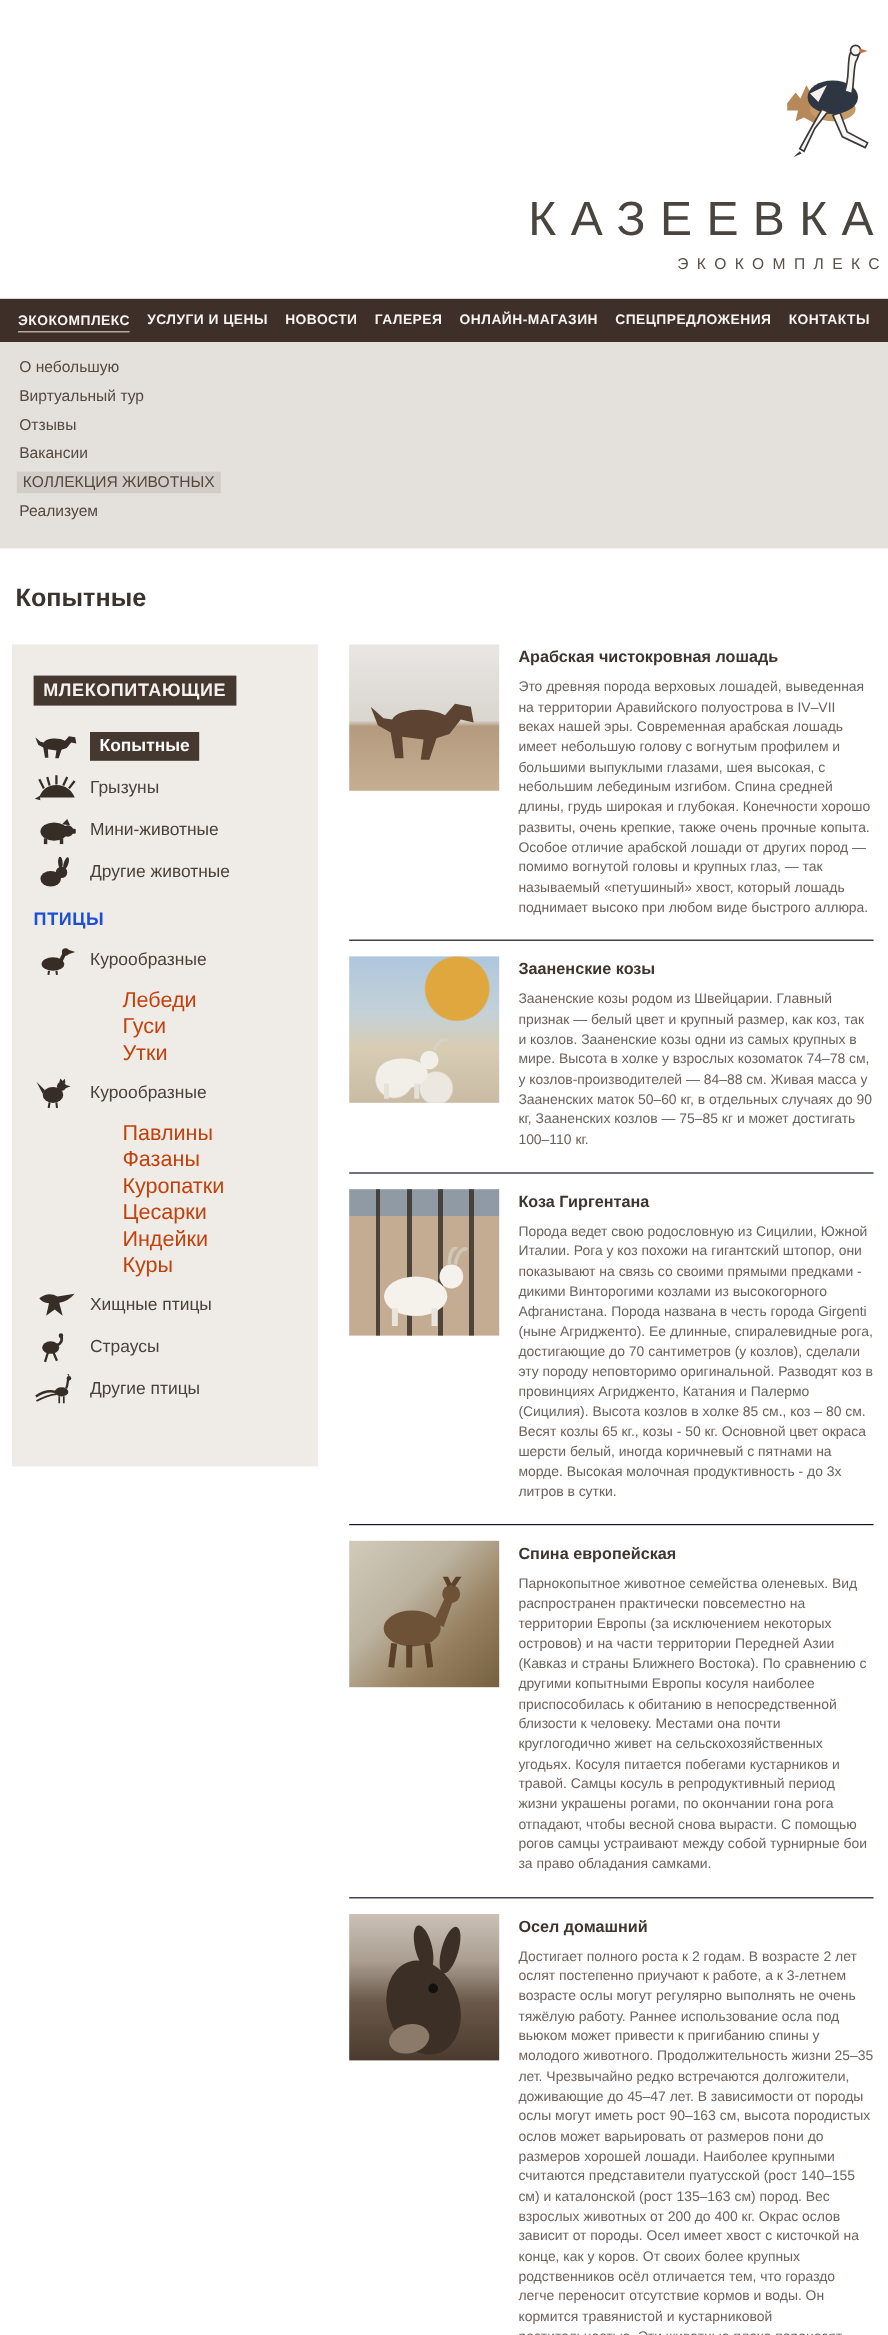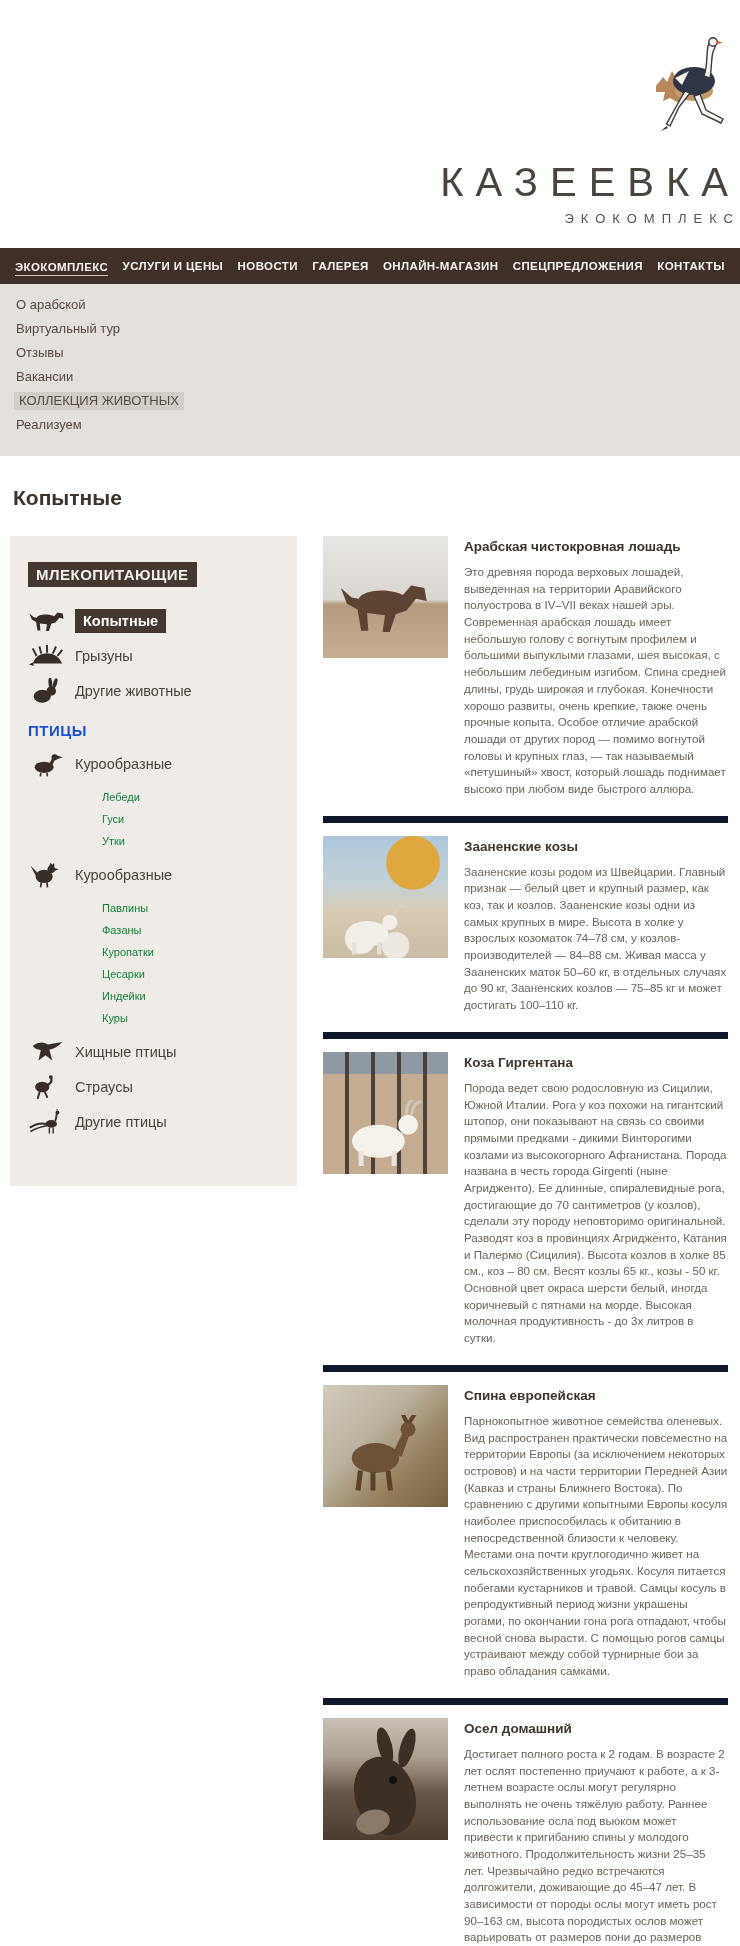--- a/index.html
+++ b/index.html
@@ -26,35 +26,35 @@
   .submenu { background:#e4e1dd; padding:12px 0 16px; }
   .submenu-item { display:table; font-size:13px; color:#55493f; line-height:16px; margin:0 0 6px 14px; padding:1px 2px; cursor:pointer; }
   .submenu-item.active { background:#d2cdc7; padding:1px 5px; }
 
   
   .page-title { font-size:21px; font-weight:bold; color:#3b332d; margin:30px 0 26px 13px; }
 
   
   .content { display:flex; align-items:flex-start; margin:0 12px 34px 10px; }
 
-  .sidebar { width:287px; flex-shrink:0; background:#efece8; padding:18px 6px 42px 18px; }
+  .sidebar { width:255px; flex-shrink:0; background:#efece8; padding:18px 6px 42px 18px; }
   .side-header { font-size:15px; font-weight:bold; color:#1d4ed8; letter-spacing:.5px; margin:8px 0 12px; }
   .side-header.badge { display:inline-block; background:#443830; color:#f4f1ee; padding:4px 8px; }
   .side-item { display:flex; align-items:center; margin:9px 0; cursor:pointer; }
   .side-icon { width:38px; height:26px; margin-right:9px; flex-shrink:0; }
   .side-icon svg { width:100%; height:100%; }
   .icon-fill { fill:#362d26; }
   .icon-stroke { stroke:#362d26; fill:none; }
   .side-label { font-size:14.5px; color:#4a4138; }
   .side-item.selected .side-label { background:#443830; color:#fdfcfa; font-weight:bold; padding:4px 8px; }
   .side-sublist { margin:2px 0 10px 74px; }
-  .side-subitem { font-size:11px; color:#15803d; line-height:22px; cursor:pointer; }
+  .side-subitem { font-size:18px; color:#c2410c; line-height:22px; cursor:pointer; }
 
   .main { flex:1; margin-left:26px; }
-  .entry { display:flex; padding:0 0 18px; border-bottom:7px solid #0f172a; margin-bottom:13px; }
+  .entry { display:flex; padding:0 0 18px; border-bottom:1px solid #0f172a; margin-bottom:13px; }
   .entry:last-child { margin-bottom:0; }
   .photo { width:125px; height:122px; margin-right:16px; flex-shrink:0; position:relative; overflow:hidden; }
   .photo svg { position:absolute; }
   .entry-body { flex:1; min-width:0; }
   .entry-title { font-size:13.5px; font-weight:bold; color:#3d352e; margin:3px 0 10px; }
   .entry-text { font-size:11.6px; line-height:1.44; color:#6b635c; }
 
   
   .photo-horse { background:linear-gradient(180deg,#e9e7e4 0%,#d9d5cf 52%,#b49b7f 56%,#c6ae92 100%); }
   .photo-saanen { background:
@@ -96,21 +96,21 @@
     <a class="nav-item active">ЭКОКОМПЛЕКС</a>
     <a class="nav-item">УСЛУГИ И ЦЕНЫ</a>
     <a class="nav-item">НОВОСТИ</a>
     <a class="nav-item">ГАЛЕРЕЯ</a>
     <a class="nav-item">ОНЛАЙН-МАГАЗИН</a>
     <a class="nav-item">СПЕЦПРЕДЛОЖЕНИЯ</a>
     <a class="nav-item">КОНТАКТЫ</a>
   </div>
 
   <div class="submenu">
-    <a class="submenu-item">О арабской</a>
+    <a class="submenu-item">О небольшую</a>
     <a class="submenu-item">Виртуальный тур</a>
     <a class="submenu-item">Отзывы</a>
     <a class="submenu-item">Вакансии</a>
     <a class="submenu-item active">КОЛЛЕКЦИЯ ЖИВОТНЫХ</a>
     <a class="submenu-item">Реализуем</a>
   </div>
 
   <h1 class="page-title">Копытные</h1>
 
   <div class="content">
@@ -131,20 +131,33 @@
         <span class="side-icon">
           <svg viewBox="0 0 40 26">
               <path class="icon-fill" d="M5 21 Q8 10.5 20 10 Q32 10.5 36 21 Z"></path>
               <path class="icon-stroke" stroke-width="2" d="M9 13 L5 5 M14 10.5 L12 3 M20 9.5 L20 1.5 M26 10.5 L29.5 3 M31 13 L36 6.5"></path>
               <path class="icon-fill" d="M5.5 19.5 L1 22 L6 23.5 Z"></path>
             </svg>
         </span>
         <span class="side-label">Грызуны</span>
       </div>
 
+      <div class="side-item">
+        <span class="side-icon">
+          <svg viewBox="0 0 40 26">
+              <ellipse class="icon-fill" cx="18" cy="14" rx="12" ry="8"></ellipse>
+              <circle class="icon-fill" cx="30" cy="13.5" r="5"></circle>
+              <rect class="icon-fill" x="9" y="20" width="3" height="5"></rect>
+              <rect class="icon-fill" x="23" y="20" width="3" height="5"></rect>
+              <path class="icon-fill" d="M25 7.5 L29.5 3 L32 8.5 Z"></path>
+              <rect class="icon-fill" x="33.5" y="11.5" width="3.5" height="4.5" rx="1.2"></rect>
+            </svg>
+        </span>
+        <span class="side-label">Мини-животные</span>
+      </div>
 
       <div class="side-item">
         <span class="side-icon">
           <svg viewBox="0 0 40 26">
               <ellipse class="icon-fill" cx="15" cy="18.5" rx="9" ry="6.8"></ellipse>
               <circle class="icon-fill" cx="24.5" cy="13" r="5"></circle>
               <ellipse class="icon-fill" cx="28.5" cy="5" rx="2" ry="5.5" transform="rotate(18 28.5 5)"></ellipse>
               <ellipse class="icon-fill" cx="23.5" cy="4.5" rx="2" ry="5.5" transform="rotate(-4 23.5 4.5)"></ellipse>
             </svg>
         </span>

